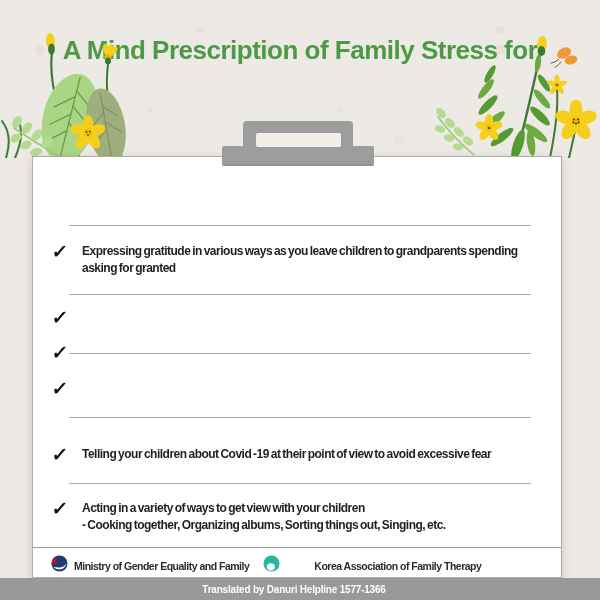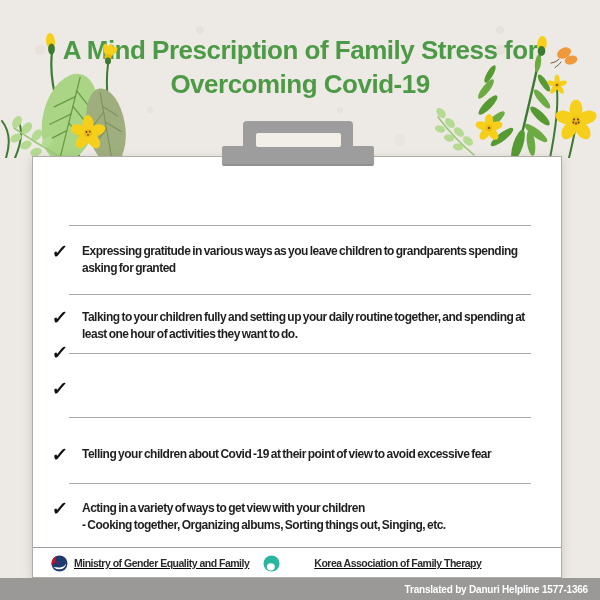--- a/index.html
+++ b/index.html
@@ -66,42 +66,41 @@
     font-size:12px;font-weight:700;color:var(--text_dark,#1f1f1f);
     line-height:16.5px;letter-spacing:-0.5px;word-spacing:-1px;
   }
   .check-item .item-text span{display:block;}
   .divider{position:absolute;left:36px;width:462px;height:1px;background:var(--divider_gray,#ababab);}
   .footer-divider{position:absolute;left:0;width:100%;top:390px;height:1px;background:#9e9e9e;}
   .footer-row{
     position:absolute;left:0;right:0;top:391px;height:30px;
     display:flex;align-items:center;padding-left:18px;
   }
-  .org{display:flex;align-items:center;text-decoration:underline;}
+  .org{display:flex;align-items:flex-end;}
   .org + .org{margin-left:14px;gap:28px;}
   .org svg{flex:0 0 auto;}
   .org-label{
     margin-left:6px;font-size:10.5px;font-weight:700;color:#2b2b2b;letter-spacing:-0.5px;white-space:nowrap;
   }
   .strip{
     position:absolute;z-index:4;left:0;top:578px;width:600px;height:22px;
     background:var(--strip_gray,#9a9998);
-    display:flex;align-items:center;justify-content:flex-end;
+    display:flex;align-items:center;justify-content:center;
     box-sizing:border-box;padding-right:12px;
   }
   .strip-text{color:#fff;font-size:10px;font-weight:700;letter-spacing:-0.2px;}
 </style>
 </head>
 <body>
 
 <div class="canvas">
 
   <div class="title">
     <div>A Mind Prescription of Family Stress for</div>
-    <div>Overcoming Covid-19</div>
   </div>
 
   <svg class="decor decor-left" width="145" height="132" viewBox="0 0 145 132">
     <path class="s-stem" stroke-width="2.2" d="M52,26 C48,60 62,100 80,132"></path>
     <ellipse class="f-yellow" cx="50.5" cy="15" rx="4.5" ry="8" transform="rotate(-6 50.5 15)"></ellipse>
     <ellipse cx="51.5" cy="23" rx="3.4" ry="5.5" fill="#3c7a31"></ellipse>
     <path class="s-stem" stroke-width="2" d="M108,38 C104,70 112,105 122,132"></path>
     <g>
       <ellipse class="f-yellow" cx="108" cy="24" rx="3" ry="6.5" transform="rotate(-14 108 30)"></ellipse>
       <ellipse class="f-yellow" cx="108" cy="24" rx="3" ry="6.5" transform="rotate(16 108 30)"></ellipse>
@@ -233,21 +232,20 @@
     <div class="divider" style="top:68px"></div>
 
     <div class="check-item" style="top:86px">
       <span class="check">✓</span>
       <div class="item-text">Expressing gratitude in various ways as you leave children to grandparents spending asking for granted</div>
     </div>
     <div class="divider" style="top:137px"></div>
 
     <div class="check-item" style="top:152px">
       <span class="check">✓</span>
-      <div class="item-text">Talking to your children fully and setting up your daily routine together, and spending at least one hour of activities they want to do.</div>
     </div>
     <div class="divider" style="top:196px"></div>
 
     <div class="check-item" style="top:223px">
       <span class="check">✓</span>
     </div>
     <div class="divider" style="top:260px"></div>
 
     <div class="check-item" style="top:289px">
       <span class="check">✓</span>

